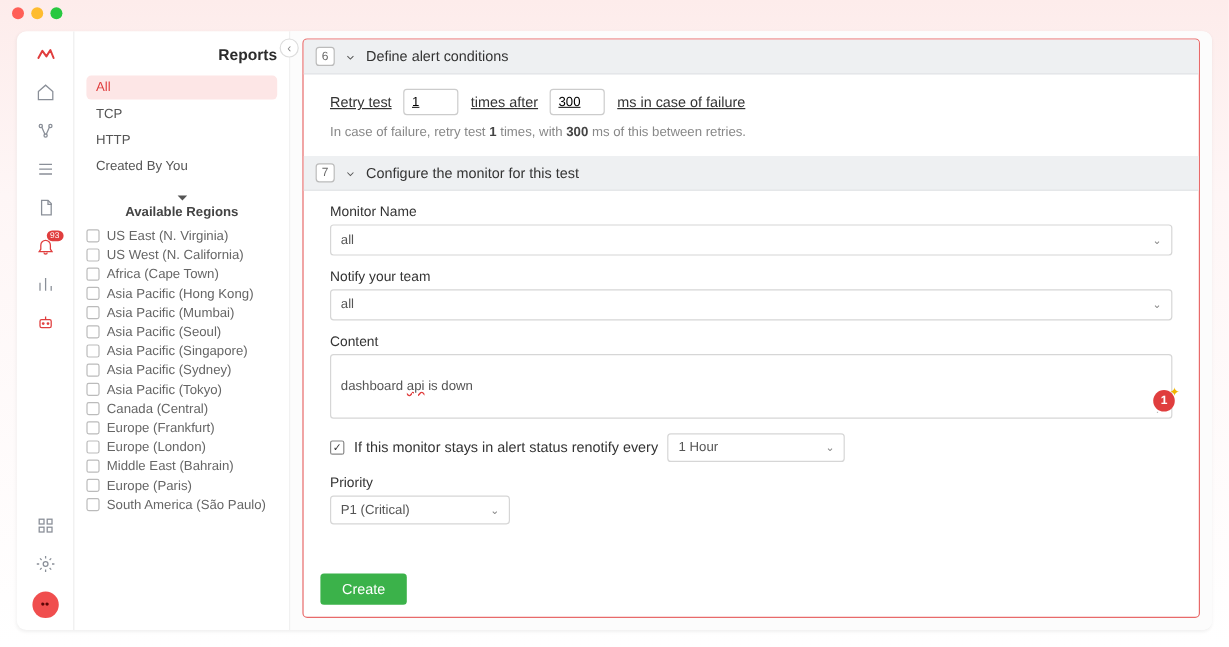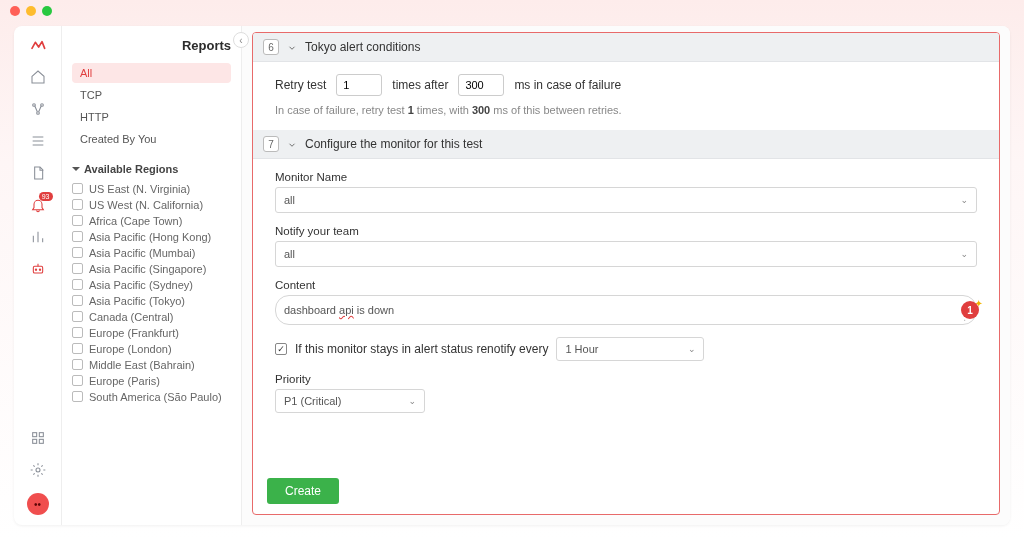--- a/index.html
+++ b/index.html
@@ -46,21 +46,21 @@
   width:180px;
   padding:12px 10px;
   border-right:1px solid #eee;
   overflow:hidden;
   font-size:11px;
   color:#555;
 }
 .sidebar h2 { font-size:13px; font-weight:600; color:#2c2c2c; margin-bottom:10px;text-align:right; }
 .ftype { padding:4px 8px; border-radius:4px; cursor:pointer; margin-bottom:2px;}
 .ftype.active{ background:#fde6e6; color:#e03e3e;}
-.section-hdr{display:flex;align-items:center;gap:4px;margin:14px 0 6px;font-weight:600;color:#444;}
+.section-hdr{display:flex;align-items:center;gap:4px;margin:14px 0 6px;font-weight:600;color:#444;flex-direction:column;}
 .tri{display:inline-block;border-style:solid;border-width:4px 4px 0 4px;border-color:#555 transparent transparent transparent;}
 .region-row{display:flex;gap:6px;padding:2px 0;color:#666;}
 .cb{width:11px;height:11px;border:1px solid #bbb;border-radius:2px;flex-shrink:0;}
 
 .main{flex:1;position:relative;background:#fcfcfc;}
 .collapse-handle{position:absolute;left:-9px;top:6px;width:16px;height:16px;border:1px solid #ddd;border-radius:50%;background:#fff;display:flex;align-items:center;justify-content:center;color:#888;font-size:10px;}
 .form-outline{
   position:absolute;
   top:6px; left:10px; right:10px; bottom:10px;
   border:1.5px solid #e86a6a;
@@ -77,38 +77,38 @@
   display:flex;
   align-items:center;
   gap:8px;
   font-size:12px;
   color:#333;
 }
 .step-num{width:16px;height:16px;border:1px solid #bbb;border-radius:3px;display:flex;align-items:center;justify-content:center;font-size:10px;color:#666;background:#fff;}
 .chev{width:10px;height:10px;}
 .chev svg{width:10px;height:10px;stroke:#555;fill:none;stroke-width:2;}
 .panel-body{padding:12px 22px 14px;color:#333;}
-.row-inline{display:flex;align-items:center;gap:10px;flex-wrap:wrap;}
+.row-inline{display:flex;align-items:center;gap:10px;flex-wrap:wrap;text-decoration:underline;}
 .sm-input{width:46px;height:22px;border:1px solid #ccc;border-radius:3px;padding:0 6px;font-size:11px;}
 .hint{color:#888;font-size:11px;margin-top:8px;}
 .hint b{color:#444;}
 .field-label{font-size:11.5px;color:#333;margin-bottom:4px;display:block;}
 .field-group{margin-bottom:12px;}
 .select-like{
   width:100%;height:26px;border:1px solid #d6d6d6;border-radius:3px;
   display:flex;align-items:center;justify-content:space-between;
   padding:0 8px;font-size:11px;color:#555;background:#fff;
 }
 .select-sm{height:24px;font-size:11px;}
 .select-md{width:148px;}
 .select-pri{width:150px;}
 .caret{color:#888;font-size:9px;}
 .textarea-like{
-  width:100%;min-height:30px;border:1px solid #d6d6d6;border-radius:14px;
-  padding:8px 8px;font-size:11px;color:#555;background:#fff;position:relative;
+  width:100%;min-height:30px;border:1px solid #d6d6d6;border-radius:3px;
+  padding:20px 8px;font-size:11px;color:#555;background:#fff;position:relative;
   resize:both;
 }
 .ta-handle-icon{position:absolute;right:3px;bottom:2px;color:#bbb;font-size:10px;}
 .underline-api{text-decoration: underline wavy #e03e3e;}
 .badge-red{position:absolute;right:-2px;bottom:6px;width:18px;height:18px;border-radius:50%;background:#e03e3e;color:#fff;font-size:10px;display:flex;align-items:center;justify-content:center;font-weight:700;}
 .badge-plus{position:absolute;right:-6px;bottom:16px;color:#f1b500;font-size:10px;}
 .chk-row{display:flex;align-items:center;gap:8px;margin:12px 0;}
 .chk{width:12px;height:12px;border:1px solid #888;border-radius:2px;display:flex;align-items:center;justify-content:center;color:#333;font-size:9px;}
 .create-btn{
   margin:auto 14px 10px;
@@ -223,20 +223,24 @@
     <div class="region-row">
         <span class="cb"></span>
         <span>Asia Pacific (Hong Kong)</span>
       </div>
     <div class="region-row">
         <span class="cb"></span>
         <span>Asia Pacific (Mumbai)</span>
       </div>
     <div class="region-row">
         <span class="cb"></span>
+        <span>Asia Pacific (Seoul)</span>
+      </div>
+    <div class="region-row">
+        <span class="cb"></span>
         <span>Asia Pacific (Singapore)</span>
       </div>
     <div class="region-row">
         <span class="cb"></span>
         <span>Asia Pacific (Sydney)</span>
       </div>
     <div class="region-row">
         <span class="cb"></span>
         <span>Asia Pacific (Tokyo)</span>
       </div>
@@ -269,21 +273,21 @@
   <div class="main">
     <div class="collapse-handle">‹</div>
 
     <div class="form-outline">
 
       <div class="panel-hdr">
         <span class="step-num">6</span>
         <span class="chev"><svg viewBox="0 0 24 24">
               <path d="M6 9l6 6 6-6"></path>
             </svg></span>
-        <span>Tokyo alert conditions</span>
+        <span>Define alert conditions</span>
       </div>
       <div class="panel-body">
         <div class="row-inline">
           <span>Retry test</span>
           <input class="sm-input" value="1" style="">
           <span>times after</span>
           <input class="sm-input" value="300" style="">
           <span>ms in case of failure</span>
         </div>
         <div class="hint">

